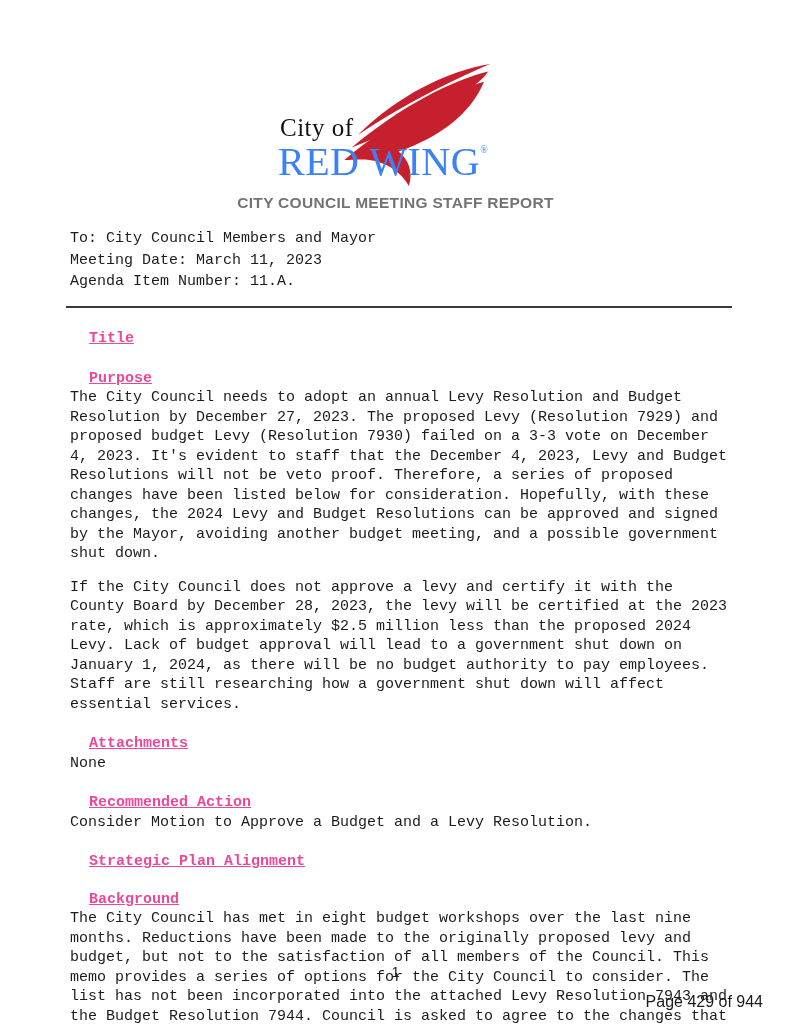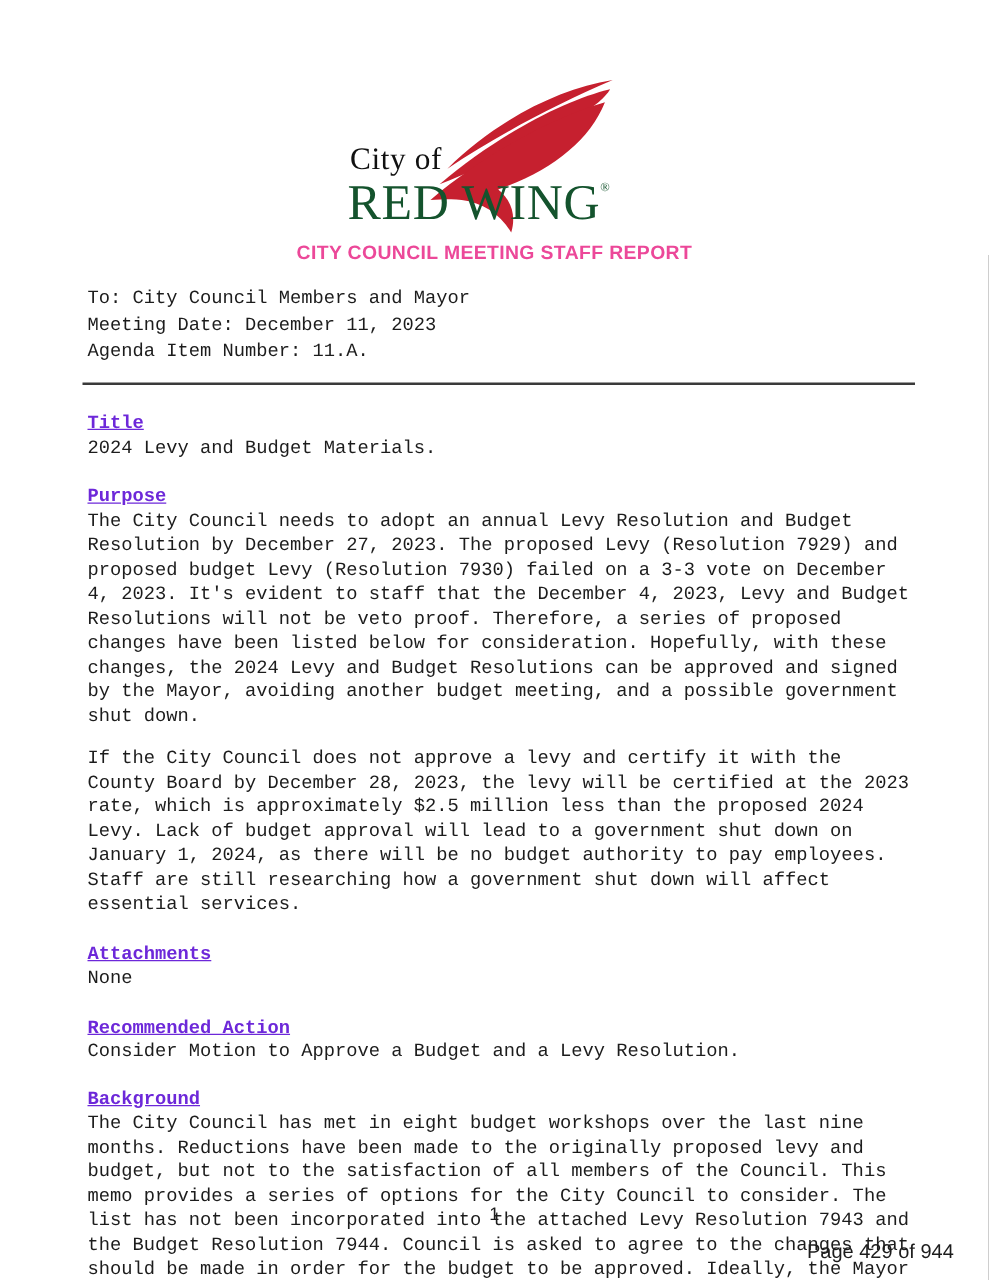--- a/index.html
+++ b/index.html
@@ -37,36 +37,36 @@
     color: #111;
     letter-spacing: 0.5px;
   }
   .logo-red-wing {
     position: absolute;
     left: 0;
     top: 80px;
     font-family: "Liberation Serif", serif;
     font-size: 40px;
     line-height: 1;
-    color: #14532d;
+    color: #3b82f6;
     letter-spacing: 0.5px;
     white-space: nowrap;
   }
   .logo-reg {
     font-size: 10px;
     vertical-align: 22px;
   }
   
   .report-title {
     margin-top: 7px;
     text-align: center;
     font-size: 15.5px;
     font-weight: bold;
     letter-spacing: 0.3px;
-    color: #ec4899;
+    color: #737373;
   }
   .content {
     position: absolute;
     left: 70px;
     width: 662px;
     top: 228px;
     font-size: 15px;
     line-height: 19.5px;
     font-family: Liberation Mono, monospace;
   }
@@ -76,21 +76,22 @@
     margin-left: -4px;
     width: 666px;
     border: 0;
     border-top: 2.2px solid #3a3a3a;
   }
   .section-first { margin-top: 21px; }
   .section { margin-top: 20px; }
   .section-heading {
     font-weight: bold;
     text-decoration: underline;
-    color: #6d28d9;
+    color: #ec4899;
+    margin-left: 19px;
   }
   .para + .para { margin-top: 14px; }
   
   .page-number {
     position: absolute;
     top: 964px;
     left: 0;
     width: 100%;
     text-align: center;
     font-size: 14.5px;
@@ -120,47 +121,49 @@
     <div class="logo-city-of">City of</div>
     <div class="logo-red-wing"><span>RED WING</span><span class="logo-reg">®</span></div>
   </div>
 
   <div class="report-title">CITY COUNCIL MEETING STAFF REPORT</div>
 
   <div class="content">
 
     <div class="meta">
       <div>To: City Council Members and Mayor</div>
-      <div>Meeting Date: December 11, 2023</div>
+      <div>Meeting Date: March 11, 2023</div>
       <div>Agenda Item Number: 11.A.</div>
     </div>
 
     <hr class="rule">
 
     <div class="section-first">
       <div class="section-heading">Title</div>
-      <div class="para">2024 Levy and Budget Materials.</div>
     </div>
 
     <div class="section">
       <div class="section-heading">Purpose</div>
       <div class="para">The City Council needs to adopt an annual Levy Resolution and Budget Resolution by December 27, 2023. The proposed Levy (Resolution 7929) and proposed budget Levy (Resolution 7930) failed on a 3-3 vote on December 4, 2023. It's evident to staff that the December 4, 2023, Levy and Budget Resolutions will not be veto proof. Therefore, a series of proposed changes have been listed below for consideration. Hopefully, with these changes, the 2024 Levy and Budget Resolutions can be approved and signed by the Mayor, avoiding another budget meeting, and a possible government shut down.</div>
       <div class="para">If the City Council does not approve a levy and certify it with the County Board by December 28, 2023, the levy will be certified at the 2023 rate, which is approximately $2.5 million less than the proposed 2024 Levy. Lack of budget approval will lead to a government shut down on January 1, 2024, as there will be no budget authority to pay employees. Staff are still researching how a government shut down will affect essential services.</div>
     </div>
 
     <div class="section">
       <div class="section-heading">Attachments</div>
       <div class="para">None</div>
     </div>
 
     <div class="section">
       <div class="section-heading">Recommended Action</div>
       <div class="para">Consider Motion to Approve a Budget and a Levy Resolution.</div>
     </div>
 
+    <div class="section">
+      <div class="section-heading">Strategic Plan Alignment</div>
+    </div>
 
     <div class="section" style="margin-top:18px">
       <div class="section-heading">Background</div>
       <div class="para">The City Council has met in eight budget workshops over the last nine months. Reductions have been made to the originally proposed levy and budget, but not to the satisfaction of all members of the Council. This memo provides a series of options for the City Council to consider. The list has not been incorporated into the attached Levy Resolution 7943 and the Budget Resolution 7944. Council is asked to agree to the changes that should be made in order for the budget to be approved. Ideally, the Mayor will commit to sighing the budget and</div>
     </div>
 
   </div>
 
   <div class="page-number">1</div>
   <div class="page-label">Page 429 of 944</div>

